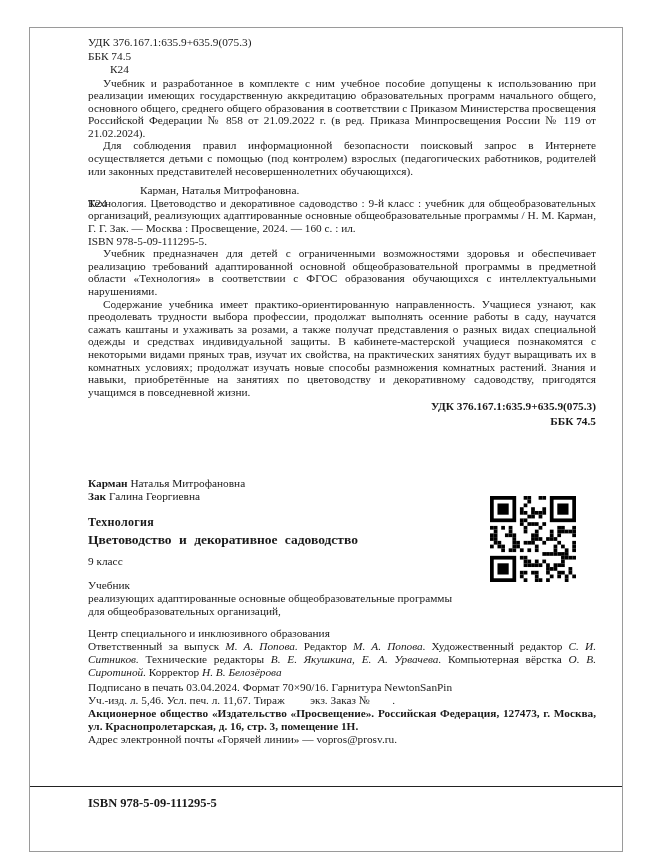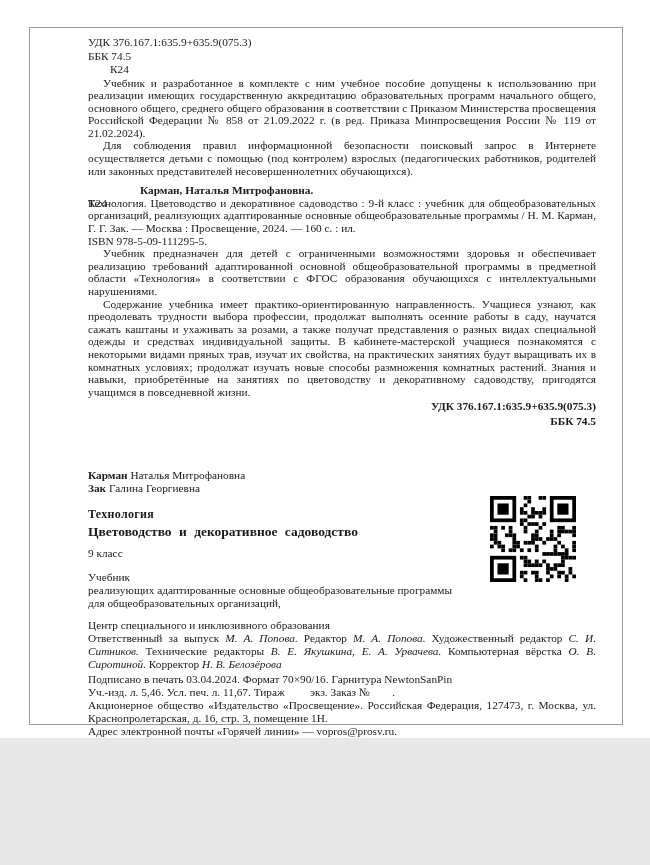--- a/index.html
+++ b/index.html
@@ -1,18 +1,18 @@
 <!DOCTYPE html>
 <html><head>
 <meta charset="utf-8">
 <style>
   html,body { margin:0; padding:0; background:#e8e8e8; }
   .page {
     position:relative;
-    width:650px; height:738px;
+    width:650px; height:865px;
     margin:0 auto;
     background:#ffffff;
     color:#1a1a1a;
     font-family:"Liberation Serif","DejaVu Serif",serif;
     overflow:hidden;
   }
   .frame {
     position:absolute; left:29px; top:27px; right:27px; bottom:13px;
     border:1px solid #9a9a9a;
     pointer-events:none;
@@ -23,40 +23,40 @@
   }
   .content-top p, .imprint p { margin:0; }
   .just { text-align:justify; }
   .ind  { text-indent:15px; }
   .b    { font-weight:bold; }
   .it   { font-style:italic; }
   .head-block div { line-height:13.5px; }
   .head-indent { padding-left:22px; }
   .approval { margin-top:8px; }
   .safety   { margin-top:8px; }
-  .cat-author { margin-top:7px; margin-left:52px; font-weight:bold; }
+  .cat-author { margin-top:7px; margin-left:52px; font-weight:normal; }
   .cat-wrap { position:relative; }
   .cat-code { position:absolute; left:0; top:0; }
   .cat-entry { margin-left:52px; }
   .cat-isbn  { margin-left:52px; }
   .udk-right { text-align:right; font-weight:bold; margin-top:2px; line-height:13px; }
   .imprint {
     position:absolute; left:88px; top:466px; width:508px;
     font-size:11.3px; line-height:13px;
   }
   .edition-type { letter-spacing:3px; word-spacing:7px; }
-  .authors { margin-top:3px; }
+  .authors { margin-top:11px; }
   .title1 { font-weight:bold; font-size:12px; margin-top:13px; letter-spacing:0.3px; }
   .title2 { font-weight:bold; font-size:13.5px; margin-top:4px; word-spacing:4px; }
   .grade  { margin-top:9px; }
   .sub    { margin-top:11px; }
   .center-line { margin-top:9px; }
   .credits { margin-top:10px; }
   .print-block { margin-top:2px; }
-  .publisher { margin-top:6px; }
+  .publisher { margin-top:6px;font-weight:bold; }
   .qr {
     position:absolute; left:490px; top:496px; width:86px; height:86px;
     background:#fff;
   }
   .rule {
     position:absolute; left:30px; right:28px; top:786px;
     border-top:1.4px solid #222;
   }
   .footer {
     position:absolute; left:88px; top:796px; width:508px;

